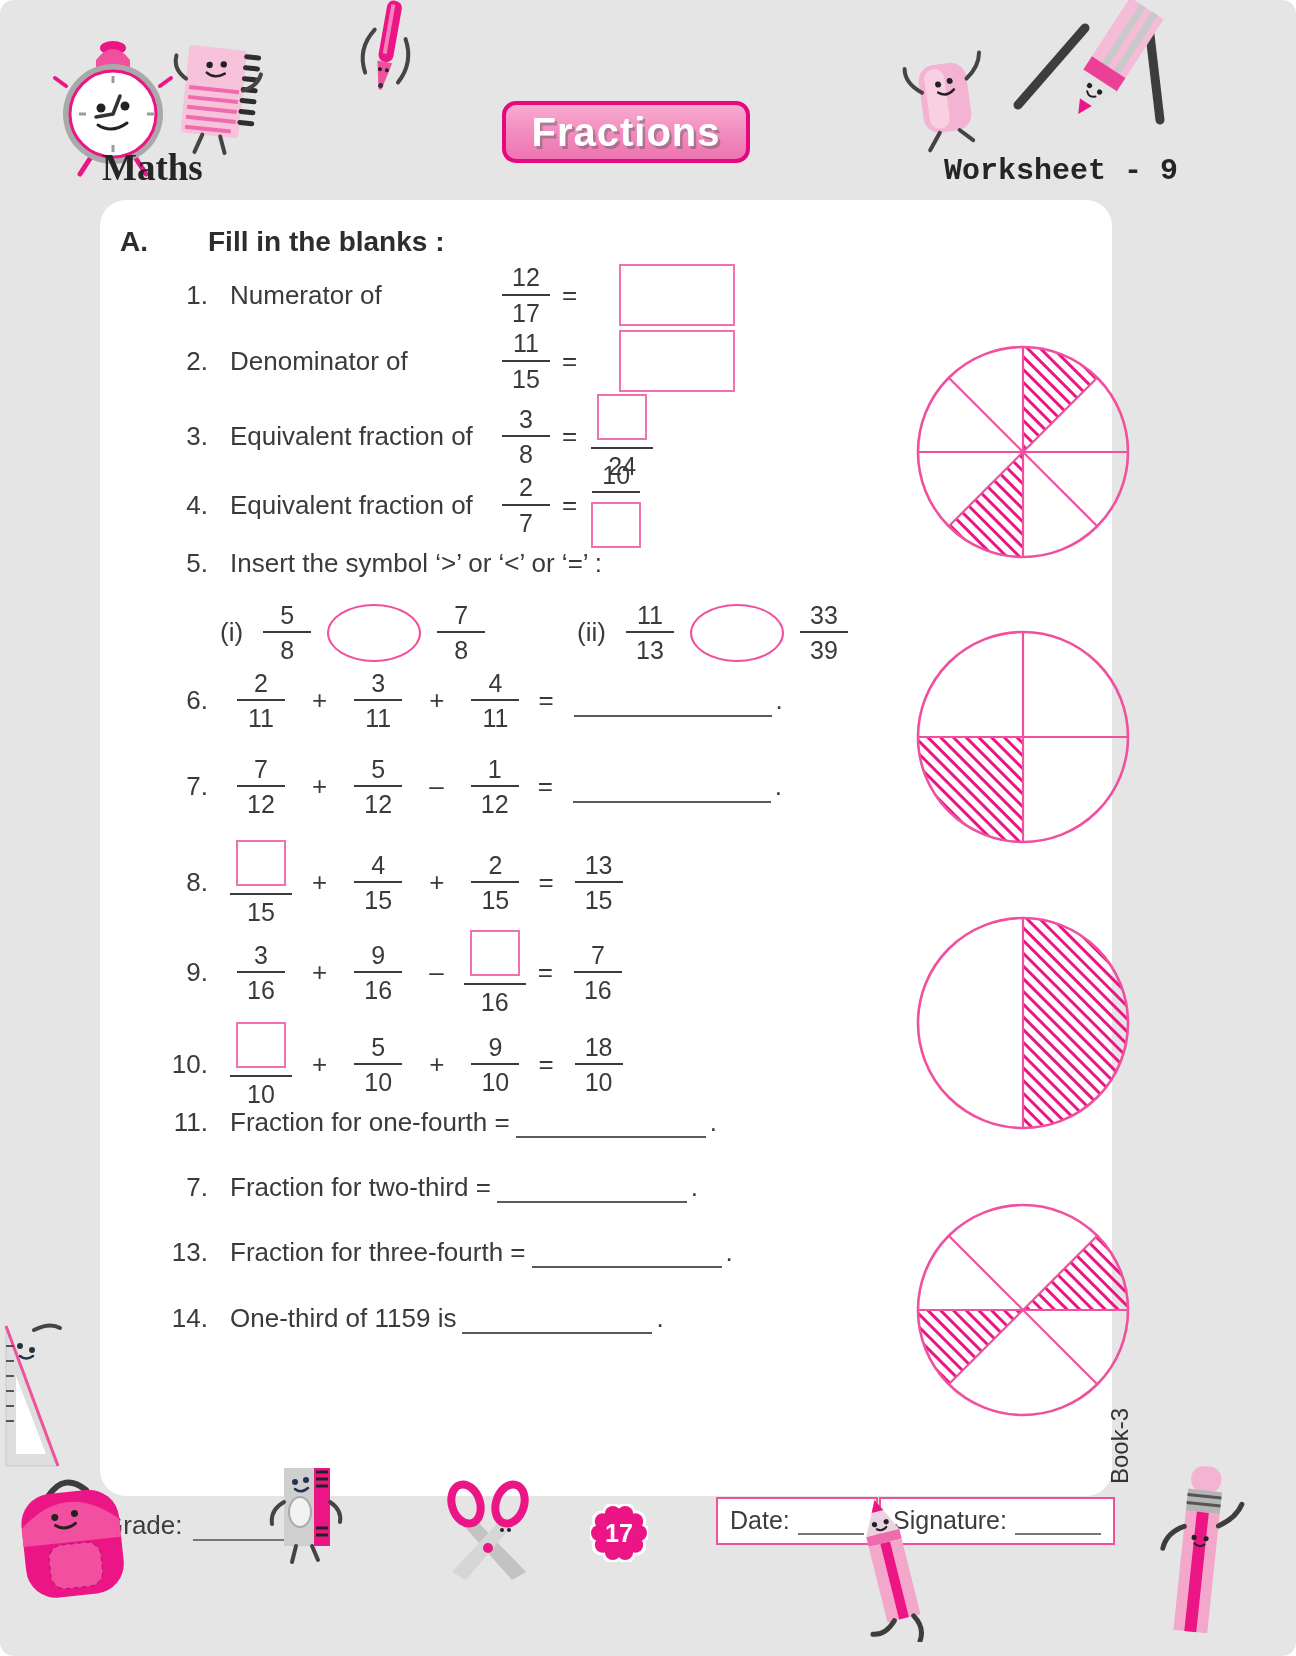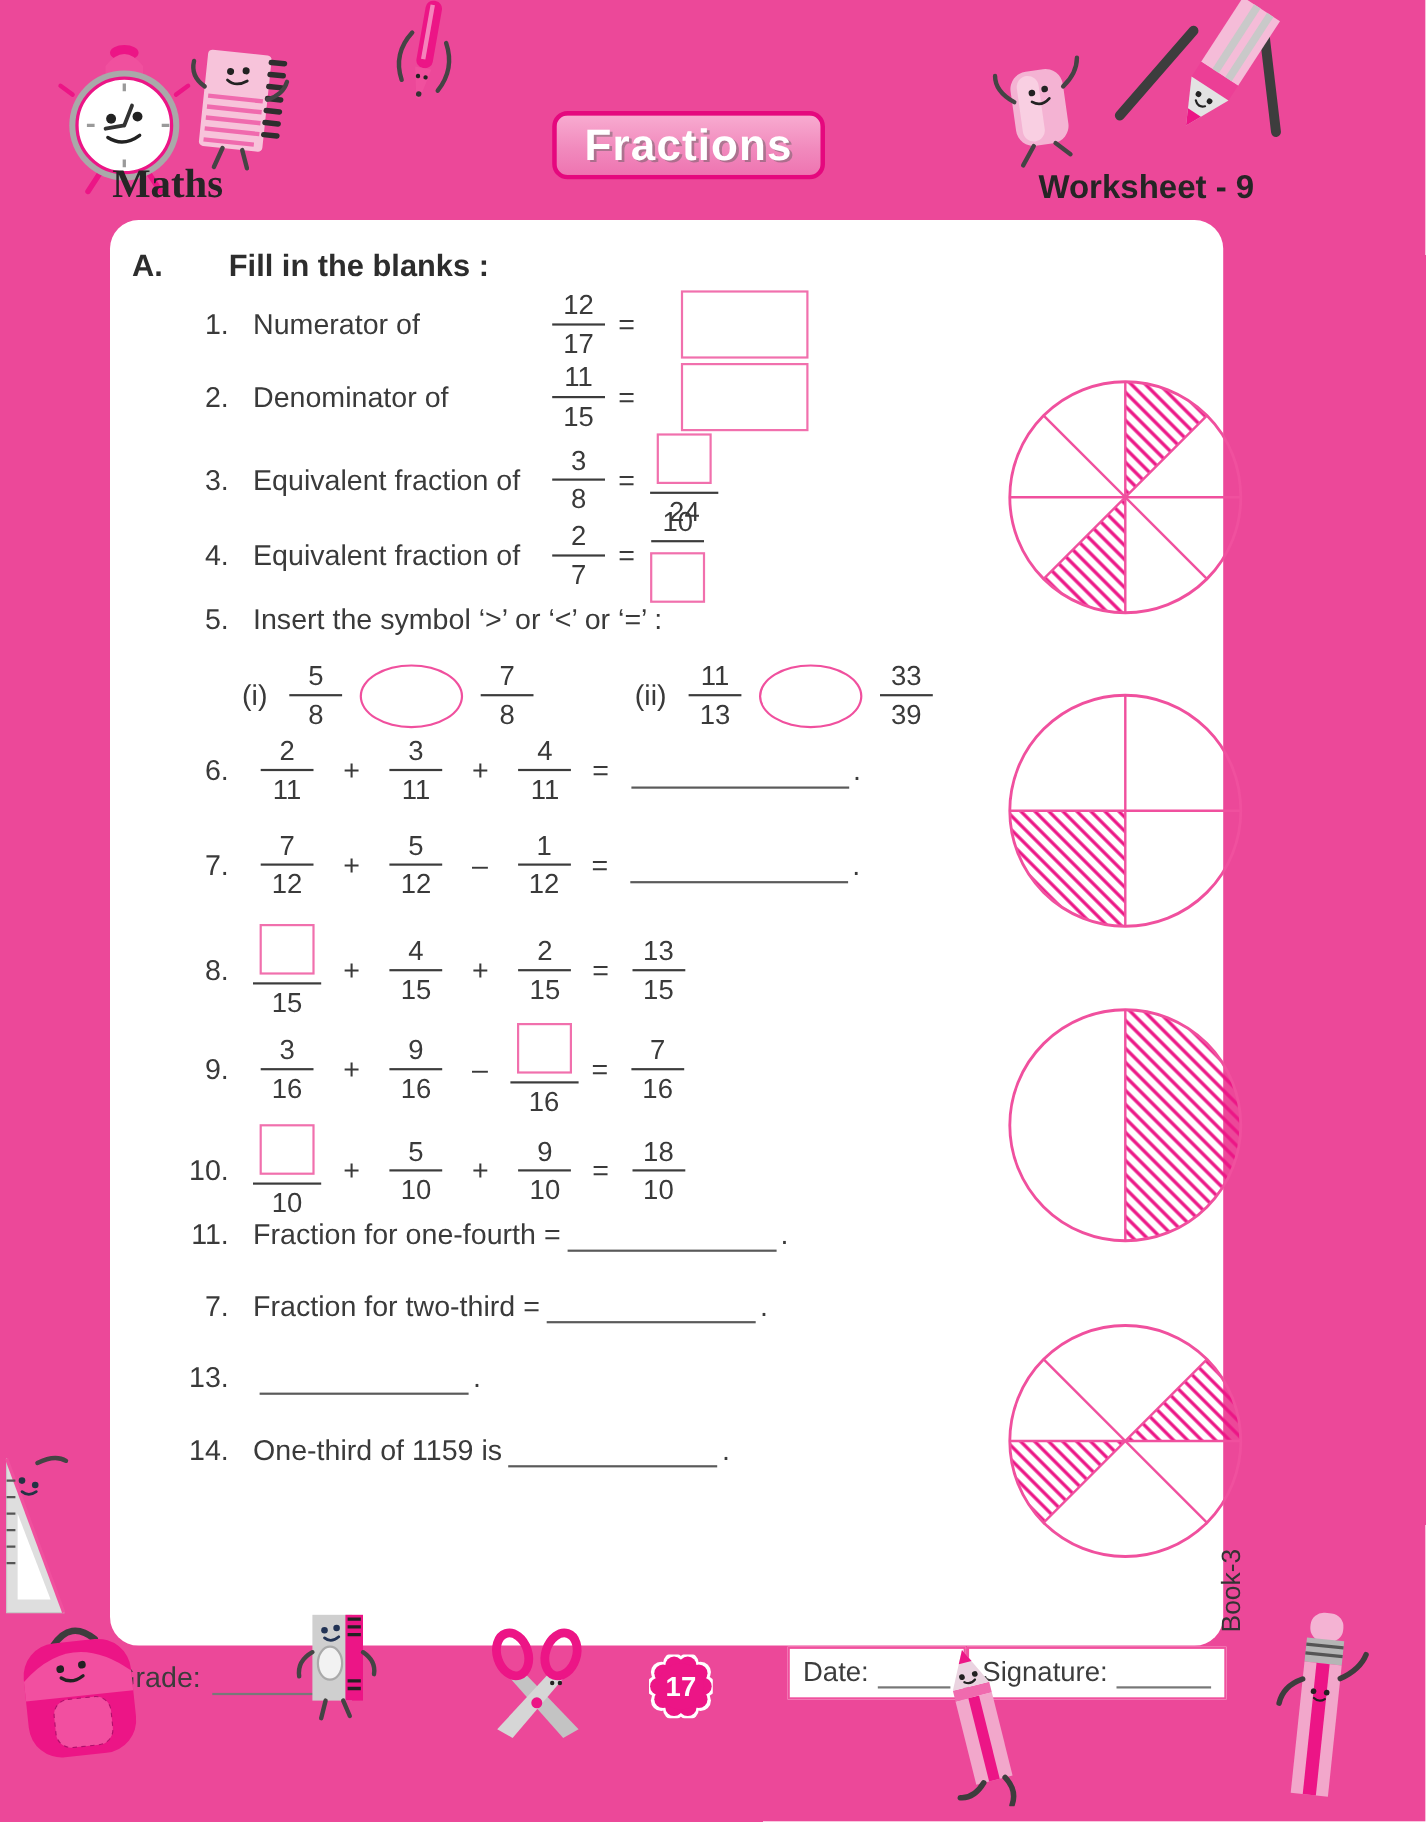--- a/index.html
+++ b/index.html
@@ -1,23 +1,23 @@
 <!DOCTYPE html>
 <html><head>
 <meta charset="utf-8">
 <style>
   html,body{margin:0;padding:0;}
-  .page{position:relative;width:1296px;height:1656px;background:#ec4899;overflow:hidden;
-        font-family:"Liberation Sans", sans-serif;color:#3a3a3a;}
+  .page{position:relative;width:1296px;height:1656px;background:#e5e5e5;overflow:hidden;
+        font-family:"Liberation Sans", sans-serif;color:#3a3a3a;border-radius:14px;}
   svg{display:block;}
   .deco{position:absolute;}
   
   .subject{position:absolute;left:102px;top:146px;font-family:"Liberation Serif",serif;
            font-weight:bold;font-size:37px;color:#252525;}
-  .worksheet{position:absolute;left:944px;top:154px;font-family:Liberation Sans, sans-serif;
+  .worksheet{position:absolute;left:944px;top:154px;font-family:Liberation Mono, monospace;
            font-weight:bold;font-size:30px;color:#252525;}
   .banner{position:absolute;left:490px;top:101px;width:240px;height:54px;
           background:linear-gradient(180deg,#f8abd0 0%,#f18abd 55%,#ee74b1 100%);
           border:4px solid #e5087e;border-radius:14px;display:flex;align-items:center;justify-content:center;margin-left:12px;}
   .banner span{font-size:40px;font-weight:800;color:#ffffff;letter-spacing:1px;
           text-shadow:2.5px 2.5px 0 rgba(90,90,90,0.45);}
   
   .card{position:absolute;left:100px;top:200px;width:1012px;height:1296px;background:#ffffff;
         border-radius:26px;}
   .q{position:absolute;left:58px;display:flex;align-items:center;font-size:26px;color:#3a3a3a;}
@@ -395,20 +395,21 @@
       <span class="tail">.</span>
     </div>
     <div class="q" style="top:971px">
       <span class="qno">7.</span>
       <span>Fraction for two-third =</span>
       <span class="blank short"></span>
       <span class="tail">.</span>
     </div>
     <div class="q" style="top:1036px">
       <span class="qno">13.</span>
+      <span>Fraction for three-fourth =</span>
       <span class="blank short"></span>
       <span class="tail">.</span>
     </div>
     <div class="q" style="top:1102px">
       <span class="qno">14.</span>
       <span>One-third of 1159 is</span>
       <span class="blank short"></span>
       <span class="tail">.</span>
     </div>
 

